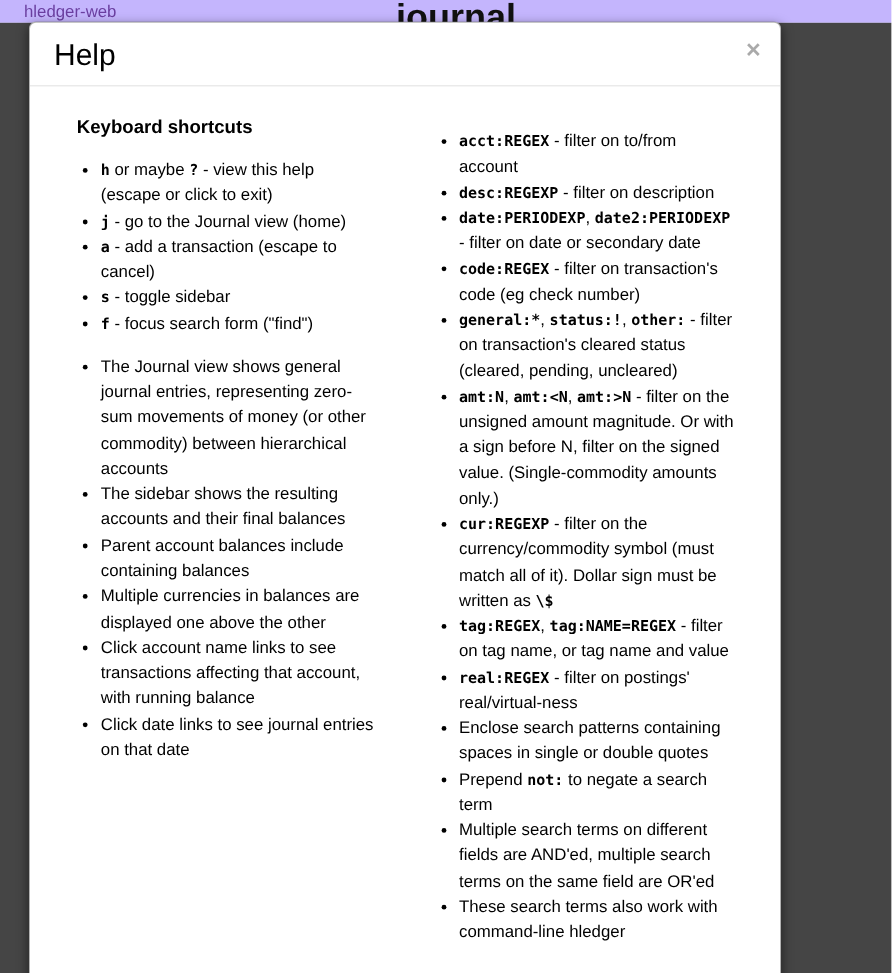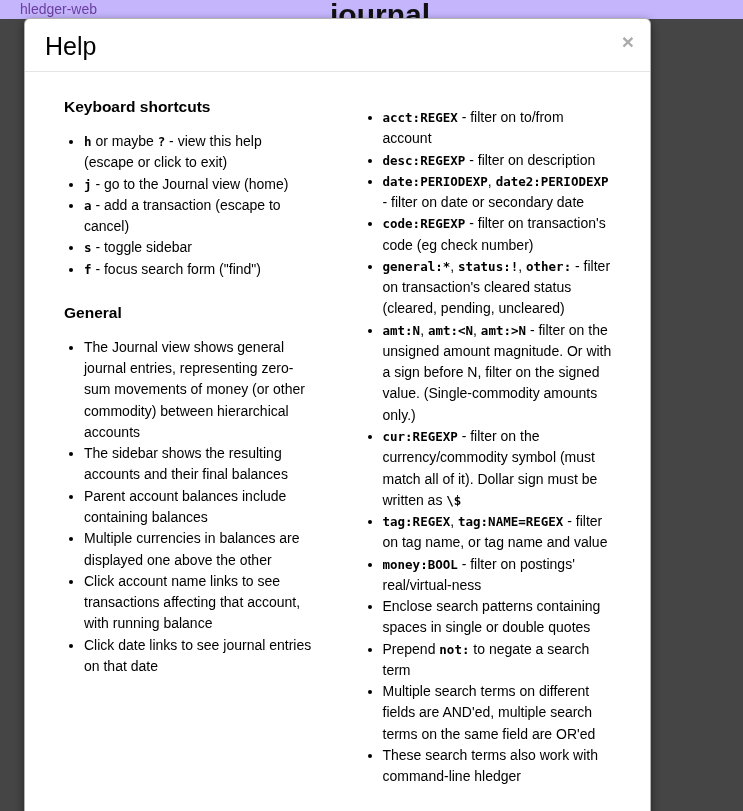--- a/index.html
+++ b/index.html
@@ -133,41 +133,40 @@
   <div class="modal-body">
     <div class="col">
       <div class="section-heading">Keyboard shortcuts</div>
       <ul>
           <li><code>h</code> or maybe <code>?</code> - view this help (escape or click to exit)</li>
           <li><code>j</code> - go to the Journal view (home)</li>
           <li><code>a</code> - add a transaction (escape to cancel)</li>
           <li><code>s</code> - toggle sidebar</li>
           <li><code>f</code> - focus search form ("find")</li>
         </ul>
-      <div class="section-heading mt">General</div>
       <ul>
           <li>The Journal view shows general journal entries, representing zero-sum movements of money (or other commodity) between hierarchical accounts</li>
           <li>The sidebar shows the resulting accounts and their final balances</li>
           <li>Parent account balances include containing balances</li>
           <li>Multiple currencies in balances are displayed one above the other</li>
           <li>Click account name links to see transactions affecting that account, with running balance</li>
           <li>Click date links to see journal entries on that date</li>
         </ul>
     </div>
     <div class="col">
       <ul>
           <li><code>acct:REGEX</code> - filter on to/from account</li>
           <li><code>desc:REGEXP</code> - filter on description</li>
           <li><code>date:PERIODEXP</code>, <code>date2:PERIODEXP</code> - filter on date or secondary date</li>
-          <li><code>code:REGEXP</code> - filter on transaction's code (eg check number)</li>
+          <li><code>code:REGEX</code> - filter on transaction's code (eg check number)</li>
           <li><code>general:*</code>, <code>status:!</code>, <code>other:</code> - filter on transaction's cleared status (cleared, pending, uncleared)</li>
           <li><code>amt:N</code>, <code>amt:&lt;N</code>, <code>amt:&gt;N</code> - filter on the unsigned amount magnitude. Or with a sign before N, filter on the signed value. (Single-commodity amounts only.)</li>
           <li><code>cur:REGEXP</code> - filter on the currency/commodity symbol (must match all of it). Dollar sign must be written as <code>\$</code></li>
           <li><code>tag:REGEX</code>, <code>tag:NAME=REGEX</code> - filter on tag name, or tag name and value</li>
-          <li><code>money:BOOL</code> - filter on postings' real/virtual-ness</li>
+          <li><code>real:REGEX</code> - filter on postings' real/virtual-ness</li>
           <li>Enclose search patterns containing spaces in single or double quotes</li>
           <li>Prepend <code>not:</code> to negate a search term</li>
           <li>Multiple search terms on different fields are AND'ed, multiple search terms on the same field are OR'ed</li>
           <li>These search terms also work with command-line hledger</li>
         </ul>
     </div>
   </div>
 </div>
 
 </body></html>

